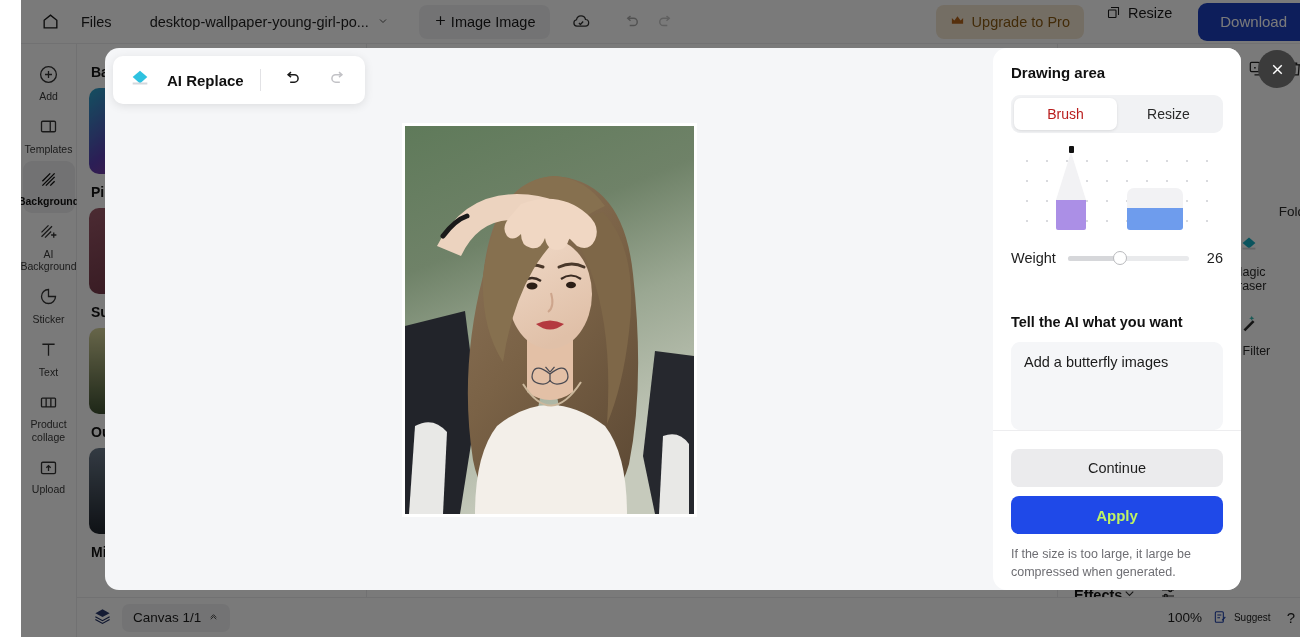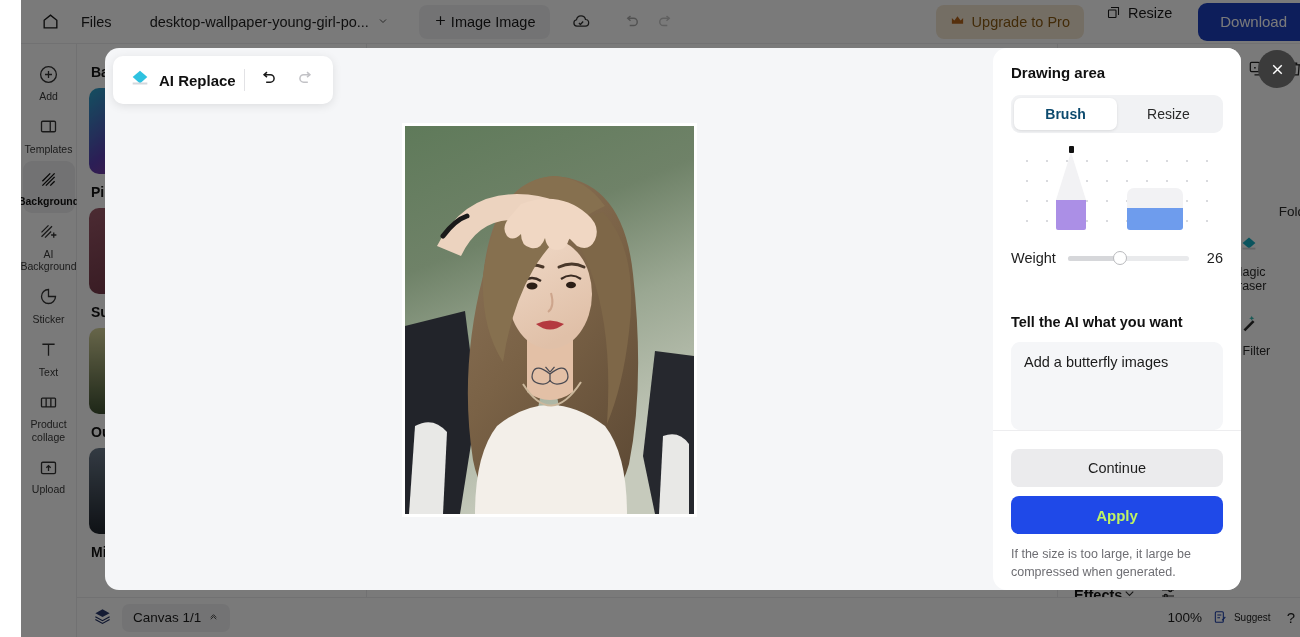--- a/index.html
+++ b/index.html
@@ -184,21 +184,21 @@
     padding: 8px 14px; font-size: 14px; color:#1e1e1e;
     box-shadow: 0 1px 4px rgba(0,0,0,0.10);
   }
 
   
   .ai-toolbar {
     position: absolute; left: 92px; top: 56px;
     height: 48px; background: #ffffff;
     border-radius: 10px;
     display: flex; align-items: center;
-    padding: 0 16px; gap: 8px;
+    padding: 0 16px; gap: 16px;
     box-shadow: 0 2px 10px rgba(0,0,0,0.10);
     z-index: 5;
   }
   .ai-tb-title { font-size: 15px; font-weight: bold; color:#111; white-space: nowrap;}
   .ai-tb-div { width: 1px; height: 22px; background: #e2e2e5; }
 
   
   .draw-panel {
     position: absolute; right: 80px; top: 48px;
     width: 248px; height: 542px;
@@ -210,21 +210,21 @@
   .dp-pad { padding: 16px 18px 0 18px; }
   .dp-title { font-size: 15px; font-weight: bold; color:#111; }
   .seg {
     margin-top: 14px;
     display:flex; background:#f1f2f4; border-radius: 9px; padding: 3px;
   }
   .seg-btn {
     flex: 1; text-align:center; font-size: 14px; color:#2a2a2a;
     padding: 8px 0; border-radius: 7px;
   }
-  .seg-btn.active { background:#ffffff; color:#0c4a6e; box-shadow: 0 1px 3px rgba(0,0,0,.10); font-weight: bold; }
+  .seg-btn.active { background:#ffffff; color:#b91c1c; box-shadow: 0 1px 3px rgba(0,0,0,.10); }
 
   .brush-preview {
     position: relative;
     margin-top: 10px; height: 95px;
     background-image: radial-gradient(#d9dade 1.1px, transparent 1.2px);
     background-size: 20px 20px;
     background-position: 6px 8px;
   }
   .pen { position:absolute; left: 45px; bottom: 8px; width: 30px; }
   .pen-tip { width: 0; height: 0; margin: 0 auto;

